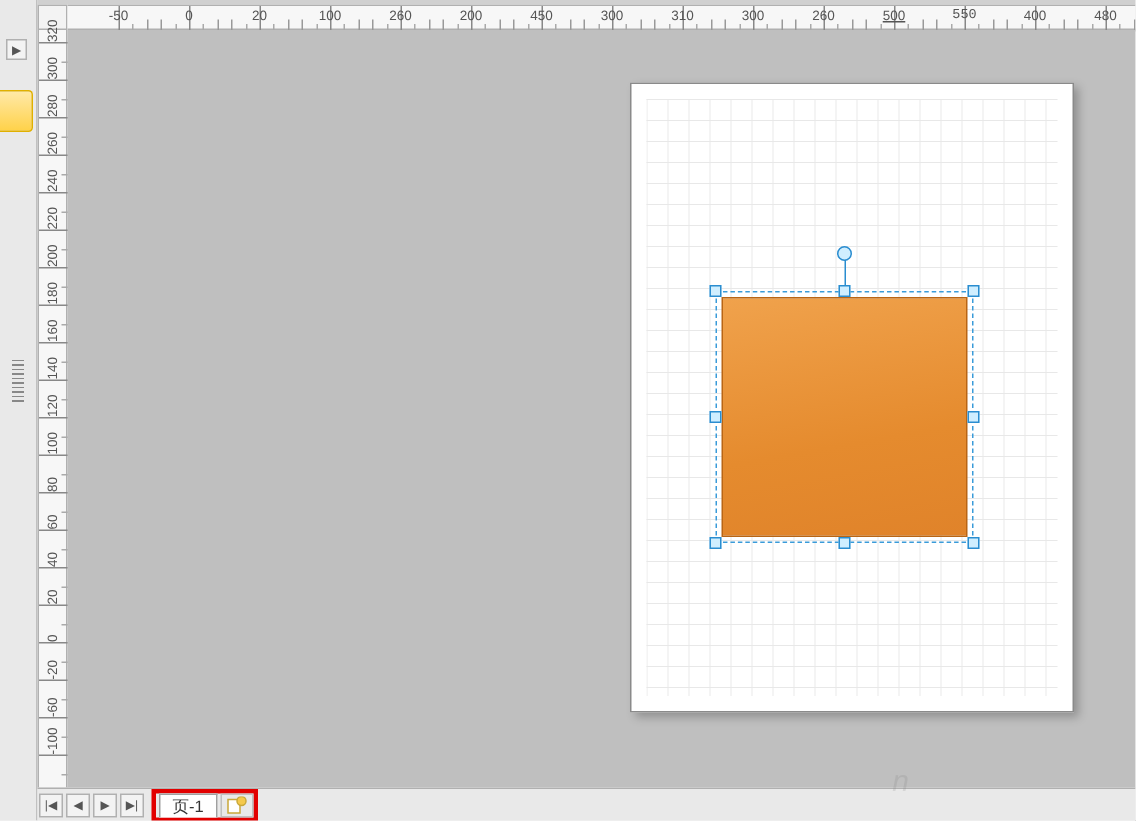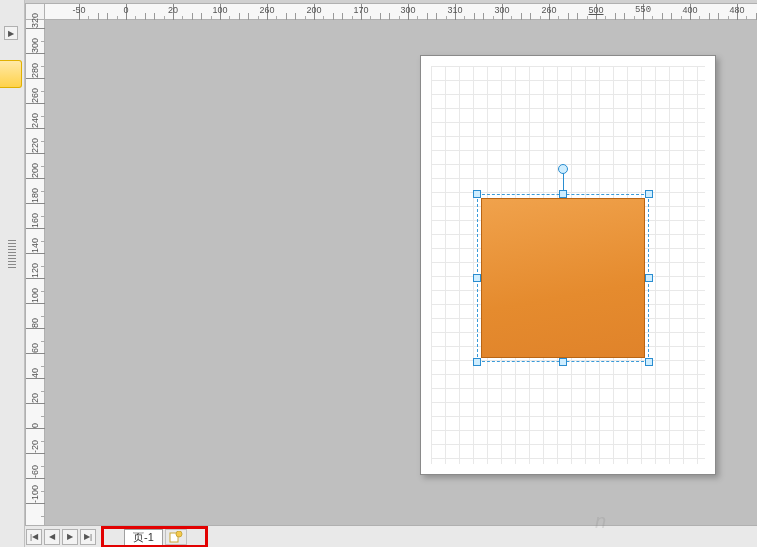--- a/index.html
+++ b/index.html
@@ -43,21 +43,21 @@
   
   .shape-rect { position: absolute; background: linear-gradient(170deg, #f0a24c 0%, #e58b2e 60%, #e0832a 100%); border: 1px solid #b96514; }
   .selection { position: absolute; border: 1px dashed #3a9bd9; pointer-events: none; }
   .handle { position: absolute; width: 8px; height: 8px; background: #cfeeff; border: 1px solid #2a8dd0; }
   .rot-handle { position: absolute; width: 10px; height: 10px; background: #cfeeff; border: 1px solid #2a8dd0; border-radius: 50%; }
   .rot-line { position: absolute; width: 1px; background: #2a8dd0; }
 
   
   .tabbar { position: absolute; left: 25px; bottom: 0; width: 732px; height: 22px; background: #e9e9e9; border-top: 1px solid #b0b0b0; display: flex; align-items: center; }
   .tab-navbtn { width: 16px; height: 16px; margin: 0 1px; background: #f3f3f3; border: 1px solid #b0b0b0; display:flex; align-items:center; justify-content:center; font-size:8px; color:#555; }
-  .red-box { border: 3px solid #e20000; height: 22px; display: flex; align-items: center; margin-left: 4px; padding: 0 18px; }
+  .red-box { border: 3px solid #e20000; height: 22px; display: flex; align-items: center; margin-left: 4px; padding: 0 0; }
   .page-tab { height: 16px; padding: 1px 8px; background: #fff; border: 1px solid #a0a0a0; border-bottom: none; font-size: 11px; color: #333; display:flex; align-items:center; margin-left:2px;}
   .insert-tab { width: 22px; height: 16px; border: 1px solid #c0c0c0; margin-left: 2px; display:flex; align-items:center; justify-content:center; position:relative; }
   .insert-tab svg { width:14px; height:12px; }
 
   
   .watermark { position: absolute; right: 8px; bottom: 6px; height: 34px; background: linear-gradient(#5bb84a,#3f9a30); border-radius: 17px; padding: 0 14px 0 6px; display: flex; align-items: center; gap: 6px; box-shadow: 0 1px 3px rgba(0,0,0,0.3); }
   .watermark .wm-icon { width: 24px; height: 24px; background: #fff; border-radius: 50%; display:flex; align-items:center; justify-content:center; }
   .watermark .wm-icon svg { width:14px; height:14px; }
   .watermark .wm-text { color: #fff; line-height: 1; }
   .watermark .wm-text .t1 { font-size: 12px; font-weight: bold; }
@@ -109,21 +109,21 @@
       <div class="tick med" style="left: 240.8px;"></div>
       <div class="tick med" style="left: 250.2px;"></div>
       <div class="tick minor" style="left: 259.6px;"></div>
       <div class="tick" style="left: 269px;"></div>
       <div class="lbl" style="left: 269px;">200</div>
       <div class="tick minor" style="left: 278.4px;"></div>
       <div class="tick med" style="left: 287.8px;"></div>
       <div class="tick med" style="left: 297.2px;"></div>
       <div class="tick minor" style="left: 306.6px;"></div>
       <div class="tick" style="left: 316px;"></div>
-      <div class="lbl" style="left: 316px;">170</div>
+      <div class="lbl" style="left: 316px;">450</div>
       <div class="tick minor" style="left: 325.4px;"></div>
       <div class="tick med" style="left: 334.8px;"></div>
       <div class="tick med" style="left: 344.2px;"></div>
       <div class="tick minor" style="left: 353.6px;"></div>
       <div class="tick" style="left: 363px;"></div>
       <div class="lbl" style="left: 363px;">300</div>
       <div class="tick minor" style="left: 372.4px;"></div>
       <div class="tick med" style="left: 381.8px;"></div>
       <div class="tick med" style="left: 391.2px;"></div>
       <div class="tick minor" style="left: 400.6px;"></div>

